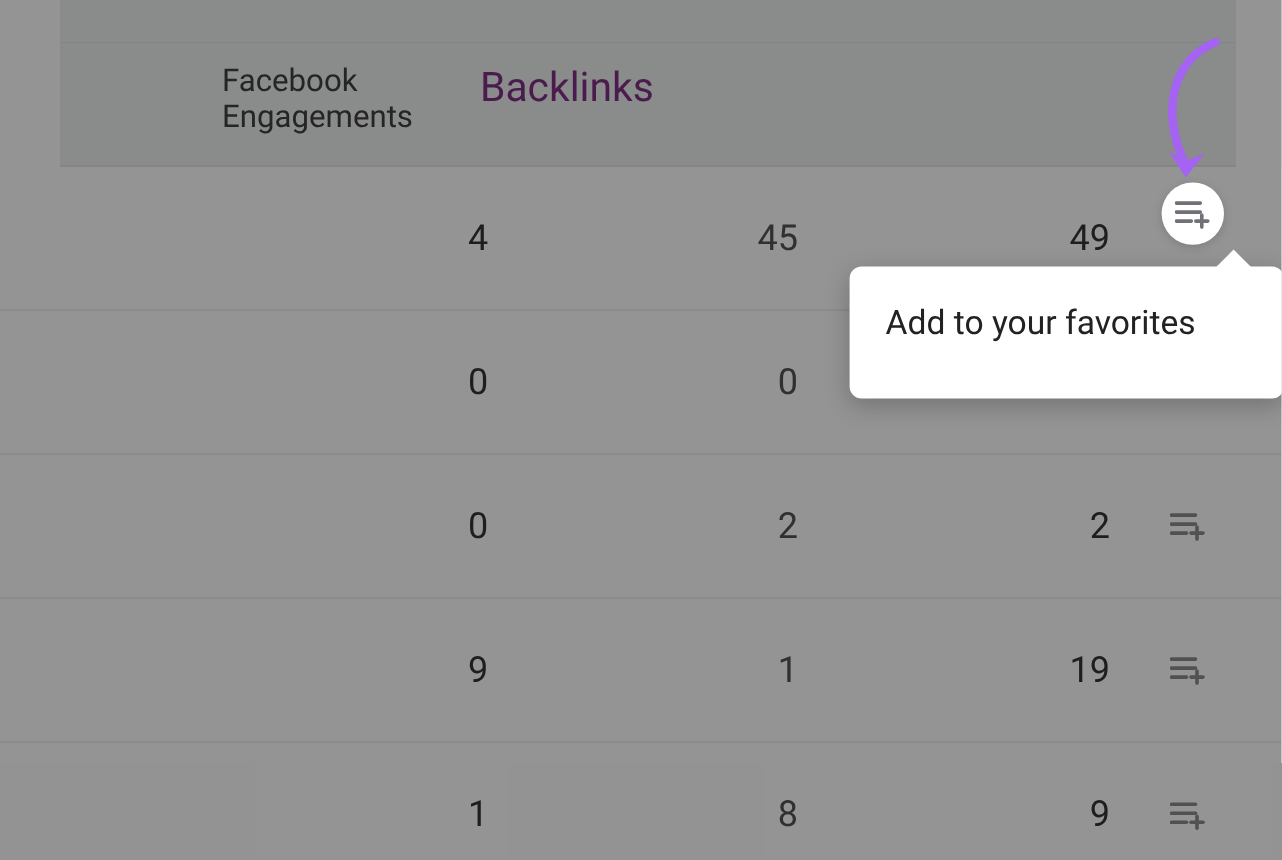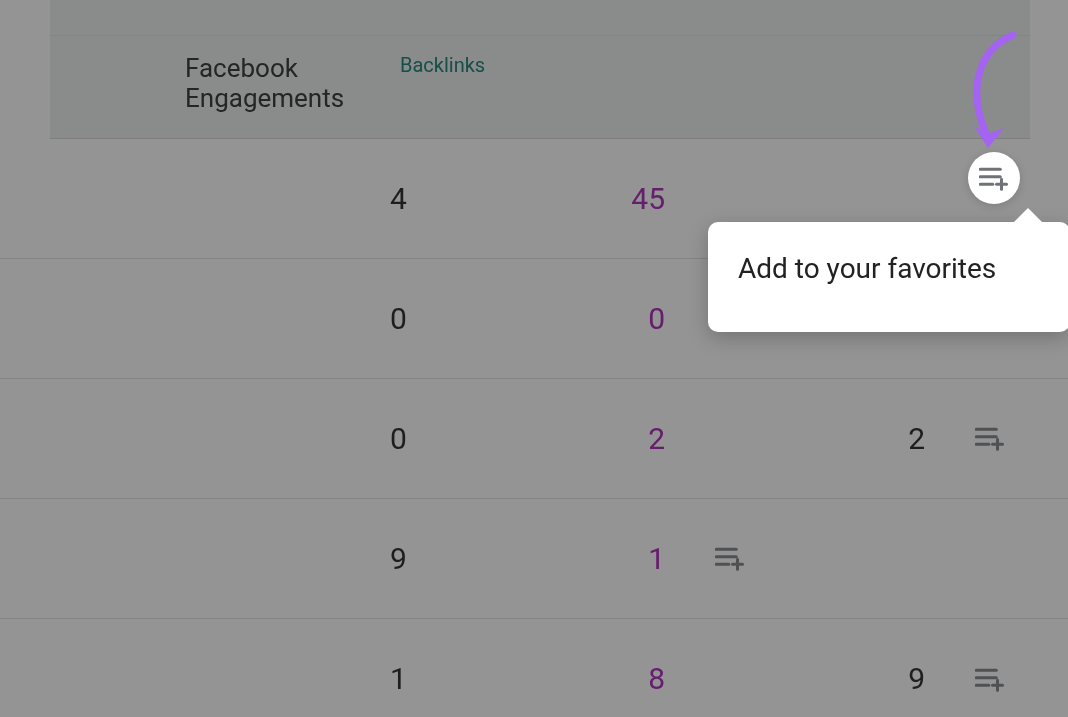--- a/index.html
+++ b/index.html
@@ -47,22 +47,22 @@
     .col-fb {
       width: 350px;
       padding-left: 135px;
       color: #2b2b2b;
       font-size: 26px;
       line-height: 1.15;
     }
     .col-back {
       width: 230px;
       text-align: left;
-      color: #0f766e;
-      font-size: 20px;
+      color: #701a75;
+      font-size: 34px;
       line-height: 1.15;
     }
     .col-shares {
       width: 280px;
       text-align: left;
       color: #2b2b2b;
       font-size: 26px;
       line-height: 1.15;
       padding-left: 20px;
     }
@@ -94,21 +94,21 @@
     .cell-fb .num {
       display: inline-block;
       width: 100%;
       text-align: left;
       padding-left: 390px;
     }
     .cell-back {
       width: 265px;
       text-align: right;
       font-size: 30px;
-      color: #a21caf;
+      color: #404040;
       padding-right: 0;
     }
     .cell-shares {
       width: 260px;
       text-align: right;
       font-size: 30px;
       color: #1f1f1f;
       padding-right: 0;
     }
     .cell-action {
@@ -210,20 +210,21 @@
       <div class="col-fb">Facebook Engagements</div>
       <div class="col-back">Backlinks</div>
       <div class="col-action"></div>
     </div>
 
     <div class="tbody">
 
       <div class="row">
         <div class="cell-fb"><span class="num">4</span></div>
         <div class="cell-back">45</div>
+        <div class="cell-shares">49</div>
         <div class="cell-action">
           
         </div>
       </div>
 
       <div class="row">
         <div class="cell-fb"><span class="num">0</span></div>
         <div class="cell-back">0</div>
         <div class="cell-shares">0</div>
         <div class="cell-action">
@@ -244,20 +245,21 @@
               <line x1="18" y1="11" x2="18" y2="19"></line>
               <line x1="14" y1="15" x2="22" y2="15"></line>
             </svg>
           </button>
         </div>
       </div>
 
       <div class="row">
         <div class="cell-fb"><span class="num">9</span></div>
         <div class="cell-back">1</div>
+        <div class="cell-shares">19</div>
         <div class="cell-action">
           <button class="fav-btn">
             <svg class="fav-icon-svg" viewBox="0 0 24 20" fill="none" stroke="currentColor" stroke-width="2.4" stroke-linecap="round">
               <line x1="1" y1="3" x2="17" y2="3"></line>
               <line x1="1" y1="9" x2="17" y2="9"></line>
               <line x1="1" y1="15" x2="11" y2="15"></line>
               <line x1="18" y1="11" x2="18" y2="19"></line>
               <line x1="14" y1="15" x2="22" y2="15"></line>
             </svg>
           </button>

